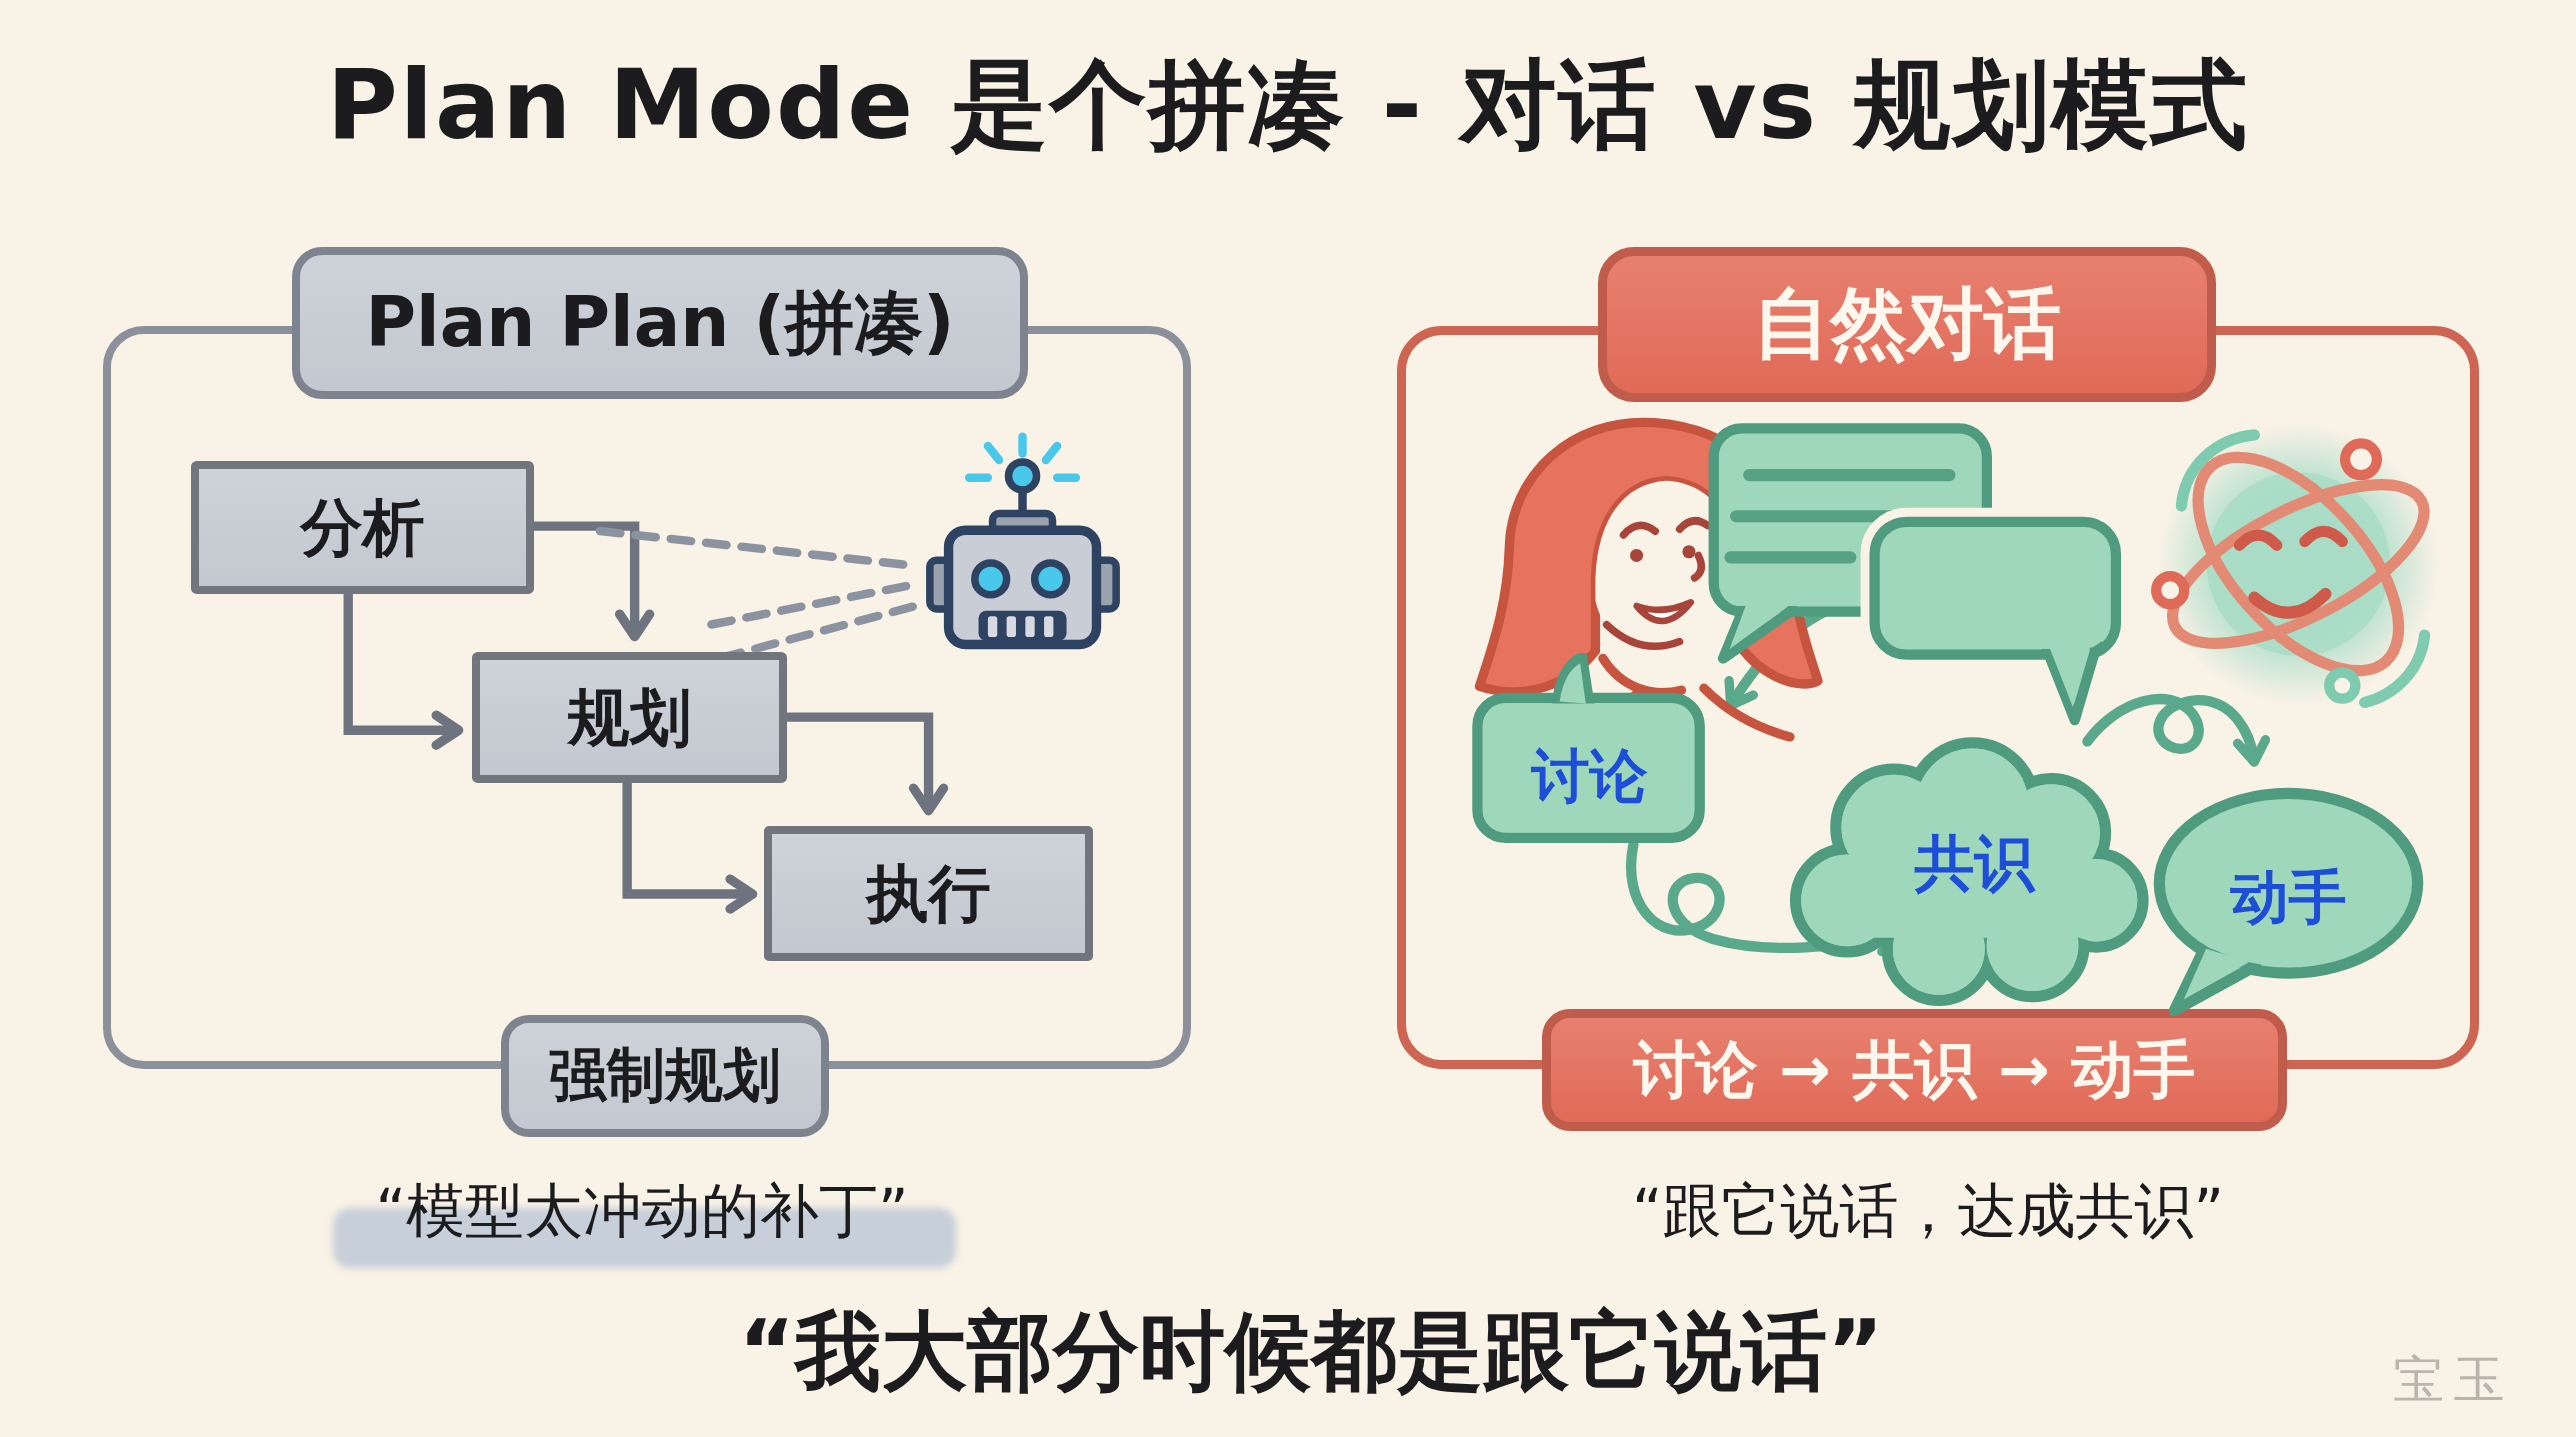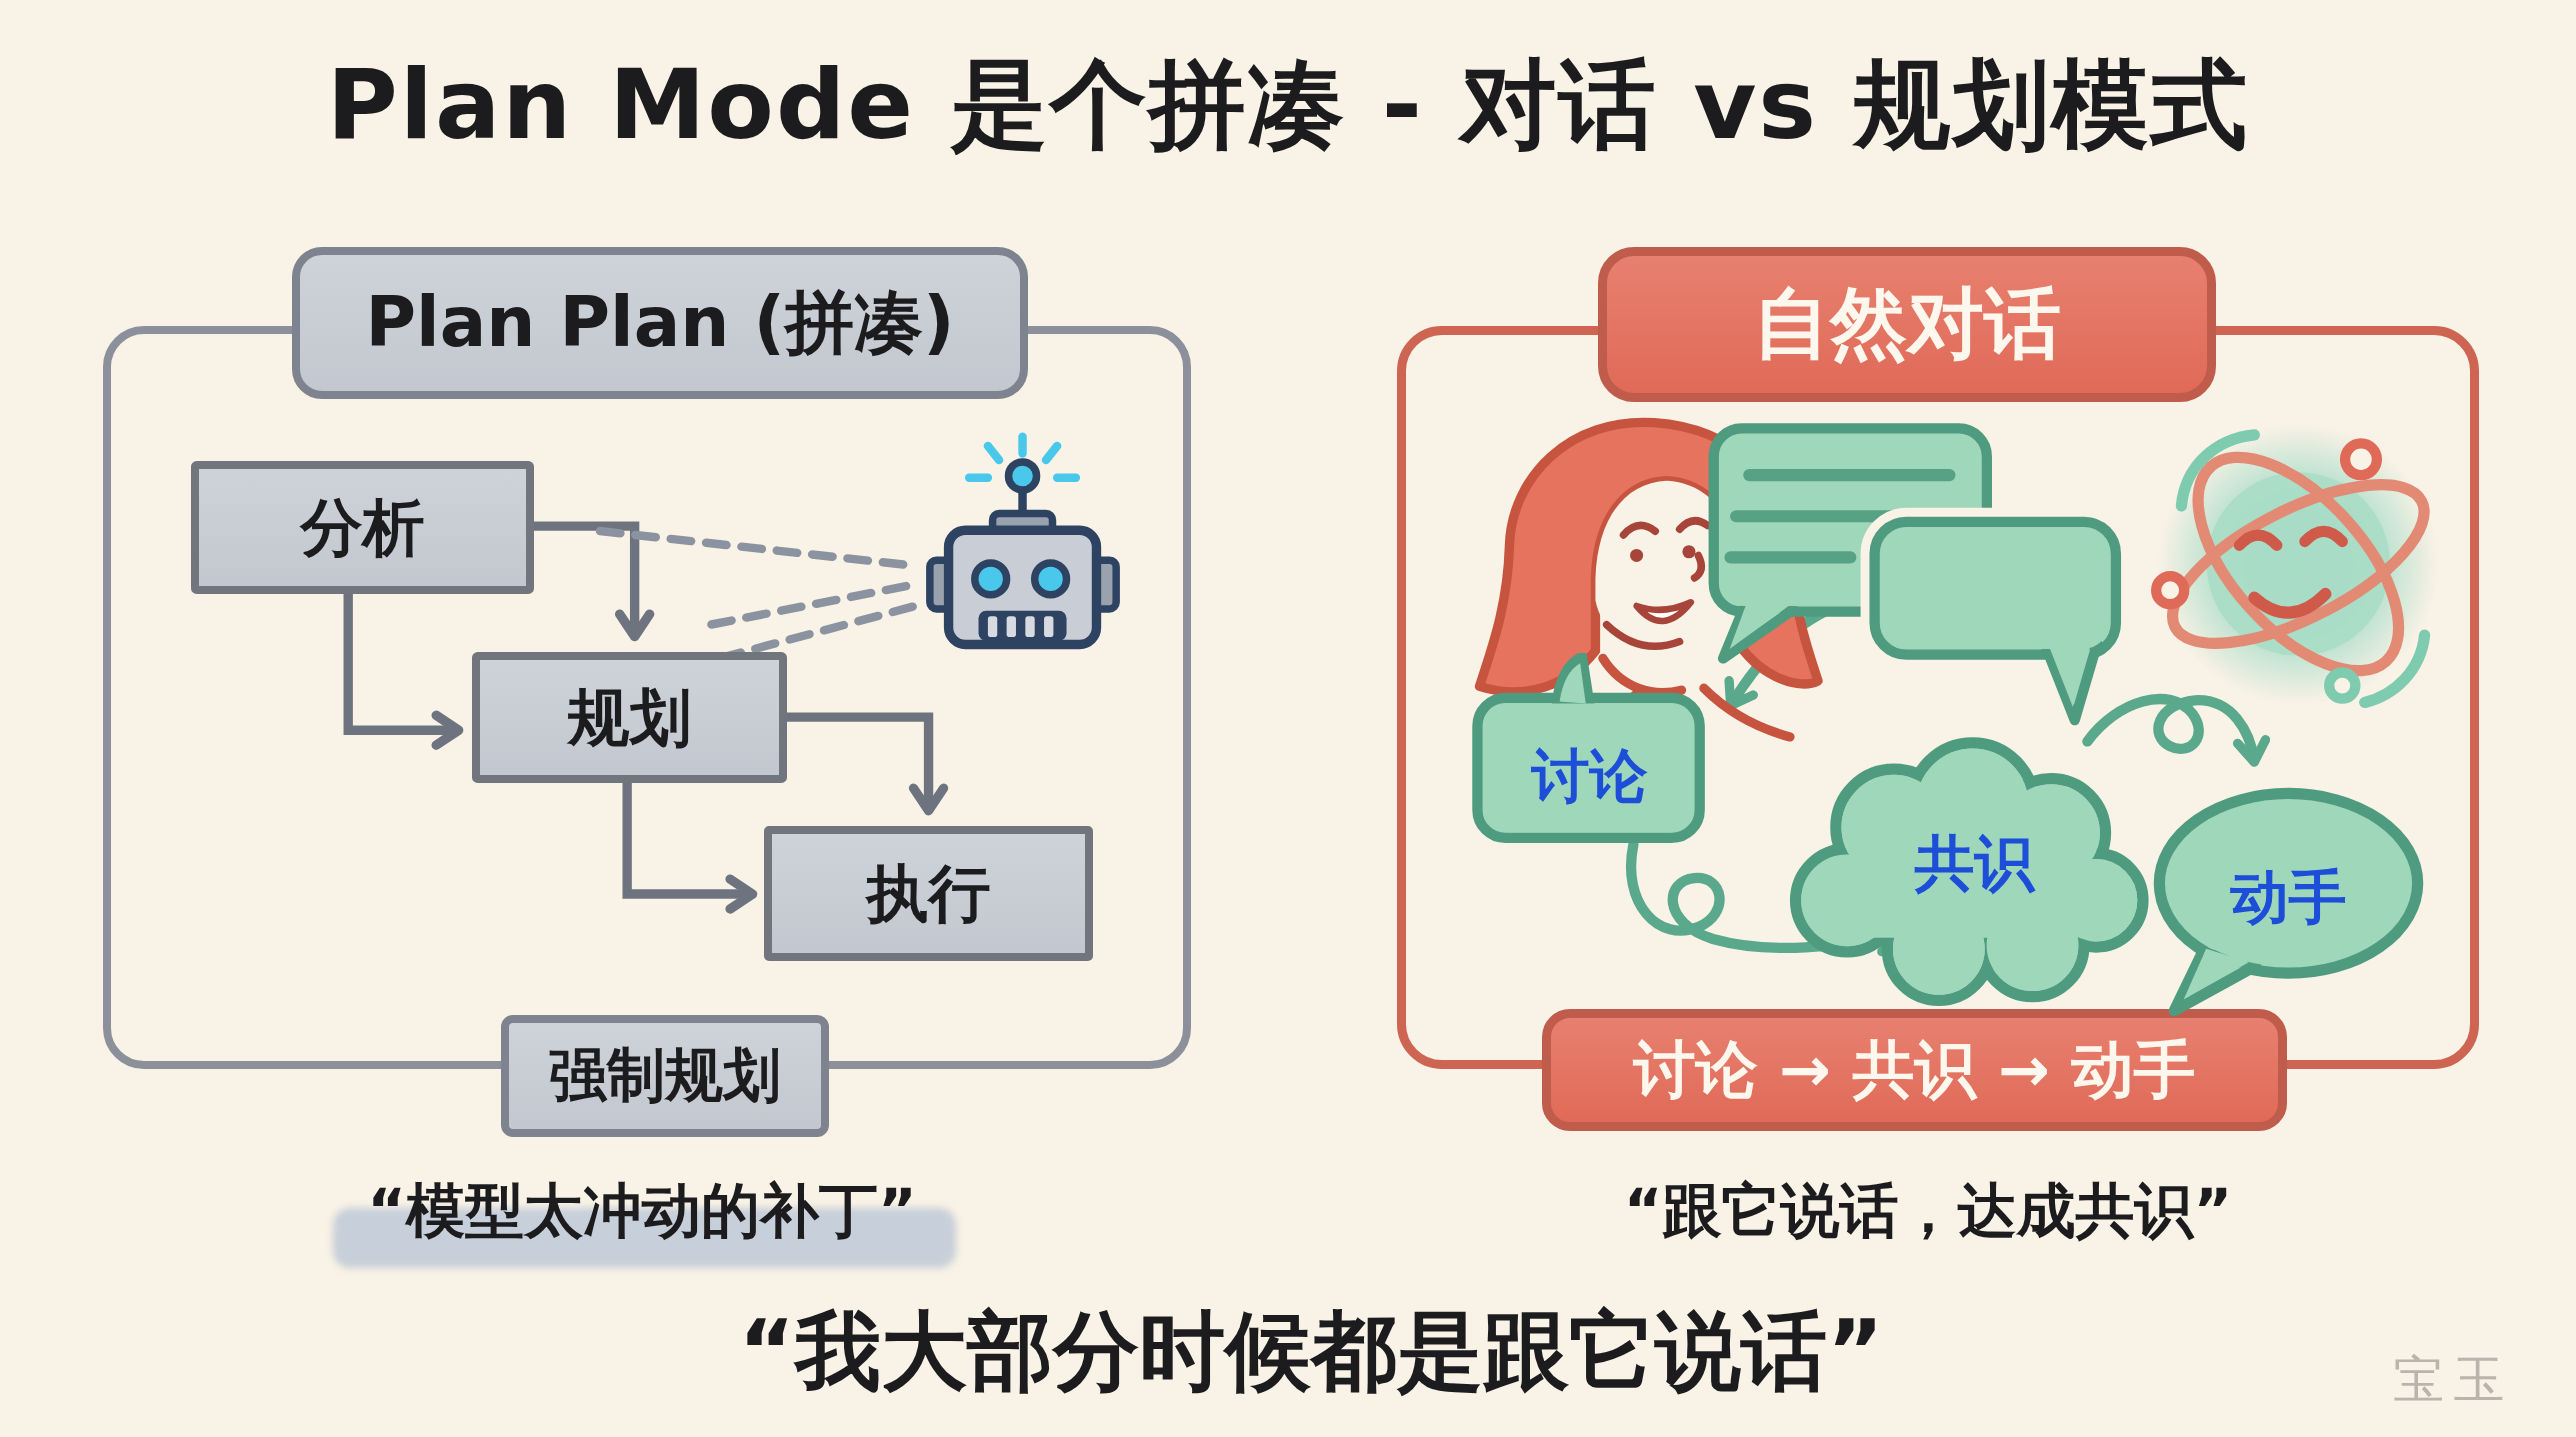--- a/index.html
+++ b/index.html
@@ -8,21 +8,21 @@
     position:relative;width:2576px;height:1438px;overflow:hidden;
     background:#f9f2e6;
     font-family:"DejaVu Sans","Liberation Sans",sans-serif;
     color:#1c1c1e;
   }
   .abs{position:absolute;}
   .center{display:flex;align-items:center;justify-content:center;text-align:center;}
 
   
   .title{left:0;top:41px;width:2576px;font-size:97px;font-weight:700;letter-spacing:1.9px;z-index:5;}
-  .quote{font-size:59px;font-weight:700;z-index:4;}
+  .quote{font-size:59px;font-weight:400;z-index:4;}
   .quote-left{left:174px;top:1172px;width:936px;}
   .quote-right{left:1516px;top:1172px;width:824px;}
   .quote-bottom{left:609px;top:1294px;width:1404px;font-size:86px;font-weight:700;z-index:4;}
   .hl{left:333px;top:1208px;width:623px;height:60px;background:rgba(168,185,210,.62);
       border-radius:17px;filter:blur(3.7px);z-index:1;}
   .watermark{left:2393px;top:1346px;width:159px;font-size:51px;color:#bab5ac;
       letter-spacing:9.4px;z-index:4;}
 
   
   .panel{z-index:1;background:transparent;}
@@ -32,21 +32,21 @@
       border:9.4px solid #ce6553;border-radius:45px;}
 
   
   .gbox{background:linear-gradient(180deg,#ced2d9,#c3c8d0);border:8.4px solid #70757e;
       z-index:3;font-weight:600;}
   .box-plan-header{left:292px;top:247px;width:736px;height:152px;border-radius:30px;
       border-color:#7d838f;font-size:69px;}
   .box-analyze{left:191px;top:461px;width:343px;height:133px;border-radius:5.6px;font-size:62px;}
   .box-plan{left:472px;top:652px;width:315px;height:131px;border-radius:5.6px;font-size:62px;}
   .box-exec{left:764px;top:826px;width:329px;height:135px;border-radius:5px;font-size:62px;}
-  .box-forced{left:501px;top:1015px;width:328px;height:122px;border-radius:12px;
+  .box-forced{left:501px;top:1015px;width:328px;height:122px;border-radius:28px;
       border-color:#7d838f;font-size:58px;}
 
   
   .rbox{background:linear-gradient(180deg,#e8806f,#e06a58);border:9.4px solid #c05c4b;
       color:#fdf7ee;z-index:3;font-weight:700;}
   .box-natural{left:1598px;top:247px;width:618px;height:155px;border-radius:36px;font-size:77px;}
   .box-banner{left:1542px;top:1009px;width:745px;height:122px;border-radius:28px;font-size:62px;justify-content:center;}
 
   
   .glabel{z-index:4;font-weight:700;color:#1d4ed8;}

